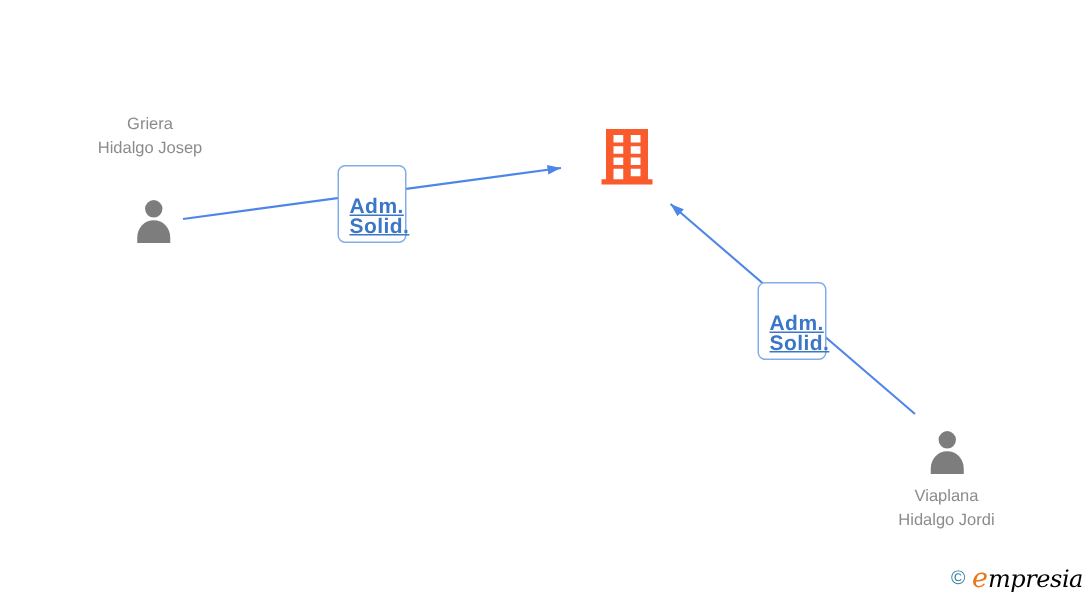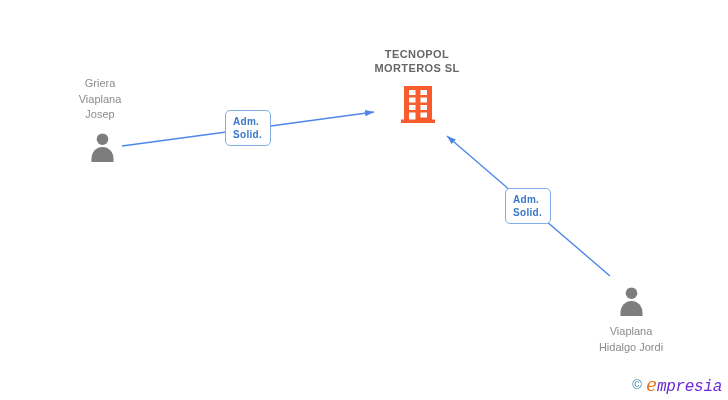--- a/index.html
+++ b/index.html
@@ -47,77 +47,77 @@
   .person-icon { position: absolute; }
   .person-icon.p1 { left: 89px; top: 133px; }
   .person-icon.p2 { left: 618px; top: 287px; }
   .edge-label {
     position: absolute;
     width: 46px;
     min-height: 34px;
     background: #ffffff;
     border: 1.5px solid #82ade6;
     border-radius: 5px;
-    font-size: 10px;
+    font-size: 14px;
     font-weight: bold;
     letter-spacing: 0.3px;
     line-height: 13px;
     color: #3b77c9;
-    padding: 4px 2px 4px 7px;
+    padding: 20px 2px 4px 7px;
+    text-decoration: underline;
   }
   .edge-label.e1 { left: 225px; top: 110px; }
   .edge-label.e2 { left: 505px; top: 188px; }
   .footer-logo {
     position: absolute;
     right: 6px; bottom: 4px;
     white-space: nowrap;
   }
   .footer-logo .copy {
     font-size: 13px;
     color: #3a80a8;
     vertical-align: 2px;
   }
   .footer-logo .brand {
     font-family: "DejaVu Serif", serif;
     font-style: italic;
     font-size: 16px;
   }
   .footer-logo .brand-initial { color: #e8761c; font-size: 18px; }
-  .footer-logo .brand-rest { color: #6d28d9; letter-spacing: -0.3px; font-family: Liberation Mono, monospace; }
+  .footer-logo .brand-rest { color: #000000; letter-spacing: -0.3px; }
 </style>
 </head>
 <body>
 
 <div class="canvas">
 
   <svg class="connectors" viewBox="0 0 728 400" xmlns="http://www.w3.org/2000/svg">
     <defs>
       <marker id="arrowhead" markerUnits="userSpaceOnUse" markerWidth="10" markerHeight="8" refX="9" refY="3.2" orient="auto">
         <path d="M0,0 L9,3.2 L0,6.4 Z" fill="#4e86e8"></path>
       </marker>
     </defs>
     <line x1="122" y1="146" x2="374" y2="112" stroke-width="1.4" marker-end="url(#arrowhead)" stroke="#4e86e8"></line>
     <line x1="610" y1="276" x2="447" y2="136" stroke-width="1.4" marker-end="url(#arrowhead)" stroke="#4e86e8"></line>
   </svg>
 
-  <div class="company-name">TECNOPOL MORTEROS SL</div>
   <svg class="building-icon" width="36" height="39" viewBox="0 0 36 39" xmlns="http://www.w3.org/2000/svg">
     <rect x="4" y="1" width="28" height="34" fill="#f95b2d"></rect>
     <rect x="1" y="34.5" width="34" height="3.5" fill="#f95b2d"></rect>
     <rect x="9" y="5" width="6.5" height="5" fill="#ffffff"></rect>
     <rect x="20.5" y="5" width="6.5" height="5" fill="#ffffff"></rect>
     <rect x="9" y="12.5" width="6.5" height="5" fill="#ffffff"></rect>
     <rect x="20.5" y="12.5" width="6.5" height="5" fill="#ffffff"></rect>
     <rect x="9" y="20" width="6.5" height="5" fill="#ffffff"></rect>
     <rect x="20.5" y="20" width="6.5" height="5" fill="#ffffff"></rect>
     <rect x="20.5" y="27.5" width="6.5" height="5" fill="#ffffff"></rect>
     <rect x="9" y="27.5" width="6.5" height="7" fill="#ffffff"></rect>
   </svg>
 
-  <div class="person-name p1">Griera Viaplana Josep</div>
+  <div class="person-name p1">Griera Hidalgo Josep</div>
   <svg class="person-icon p1" width="27" height="29" viewBox="0 0 27 29" xmlns="http://www.w3.org/2000/svg">
     <circle cx="13.5" cy="6.2" r="5.8" fill="#7d7d7d"></circle>
     <path d="M2.5,29 L2.5,25.5 C2.5,18.8 7.4,13.9 13.5,13.9 C19.6,13.9 24.5,18.8 24.5,25.5 L24.5,29 Z" fill="#7d7d7d"></path>
   </svg>
 
   <svg class="person-icon p2" width="27" height="29" viewBox="0 0 27 29" xmlns="http://www.w3.org/2000/svg">
     <circle cx="13.5" cy="6.2" r="5.8" fill="#7d7d7d"></circle>
     <path d="M2.5,29 L2.5,25.5 C2.5,18.8 7.4,13.9 13.5,13.9 C19.6,13.9 24.5,18.8 24.5,25.5 L24.5,29 Z" fill="#7d7d7d"></path>
   </svg>
   <div class="person-name p2">Viaplana Hidalgo Jordi</div>

